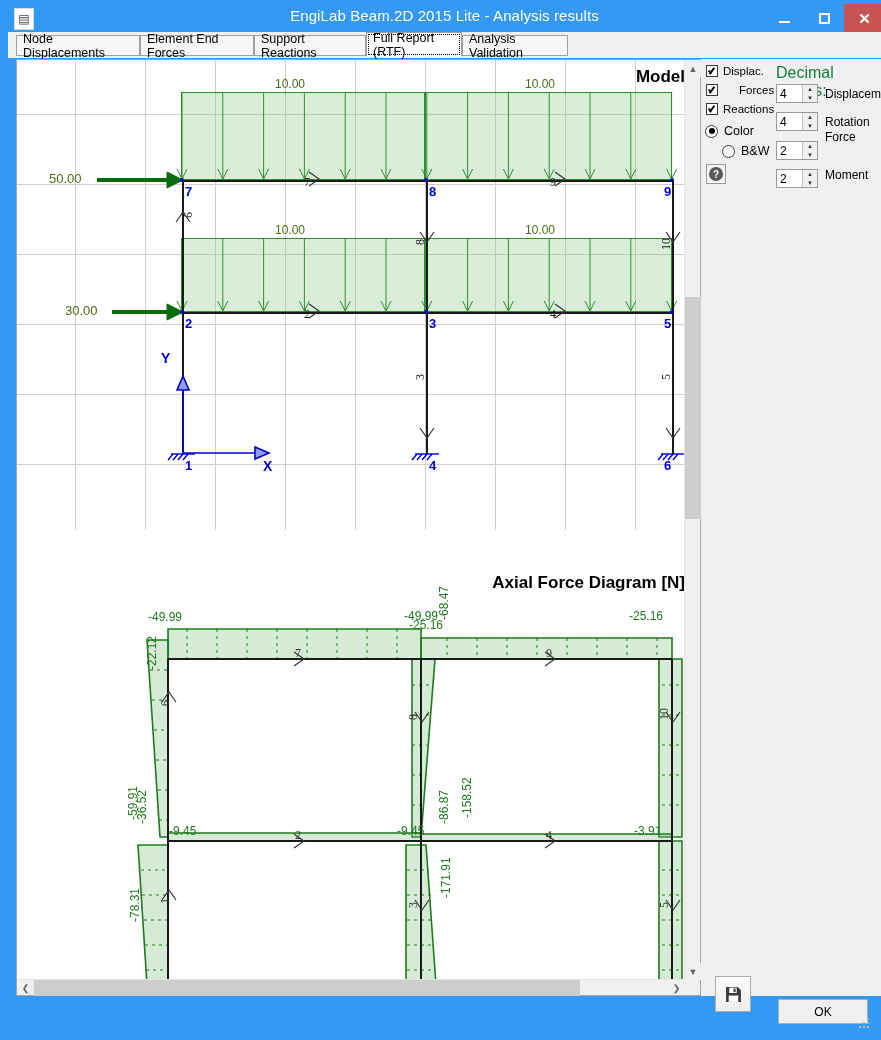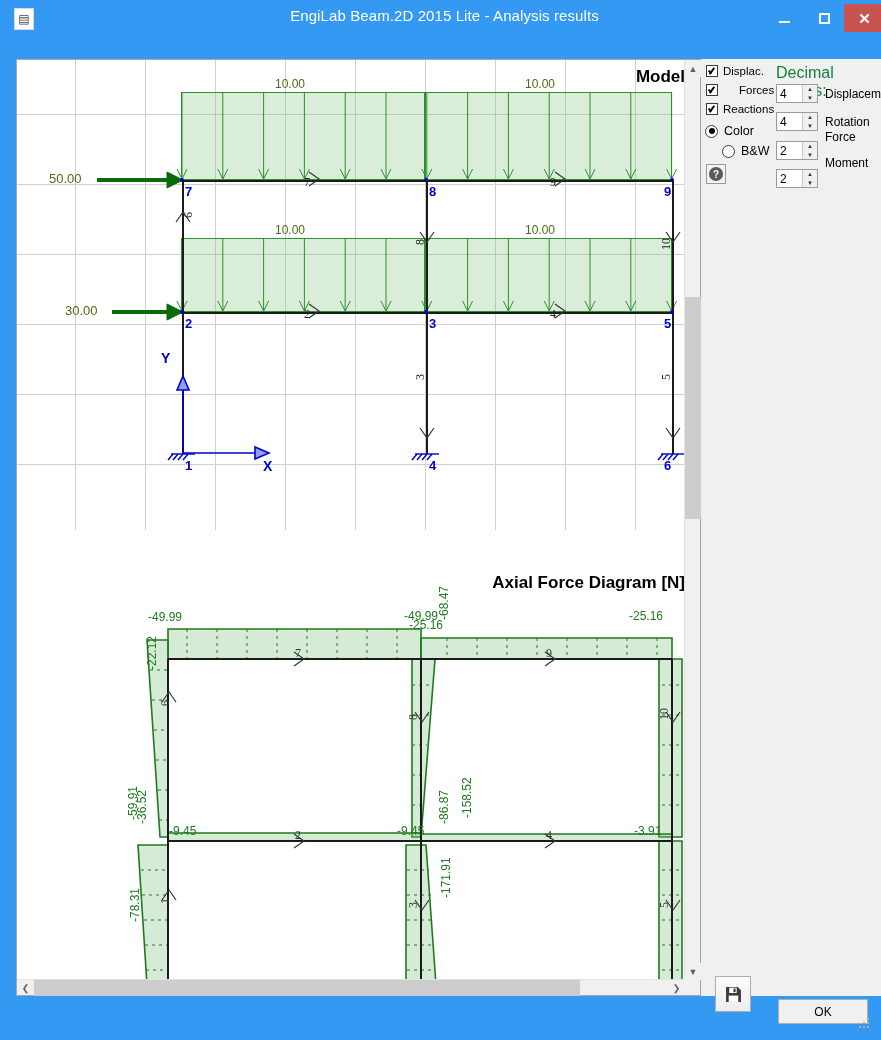--- a/index.html
+++ b/index.html
@@ -220,20 +220,27 @@
       <span class="glyph-min"></span>
     </div>
     <div class="cap-btn" id="btn-max">
       <span class="glyph-max"></span>
     </div>
     <div class="cap-btn" id="btn-close">
       <span class="glyph-close">✕</span>
     </div>
   </div>
 
+  <div id="tabstrip">
+    <div class="tab" id="tab0" style="left: 8px; width: 124px;">Node Displacements</div>
+    <div class="tab" id="tab1" style="left: 132px; width: 114px;">Element End Forces</div>
+    <div class="tab" id="tab2" style="left: 246px; width: 112px;">Support Reactions</div>
+    <div class="tab selected" id="tab3" style="left: 358px; width: 96px;">Full Report (RTF)</div>
+    <div class="tab" id="tab4" style="left: 454px; width: 106px;">Analysis Validation</div>
+  </div>
 
   <div id="content-wrap">
     <div id="report">
 
       <div id="model-canvas">
         <div class="diag-title" style="top:7px;">Model</div>
 
         <div class="load-band" style="left:164px;top:32px;width:244px;height:88px;"></div>
         <div class="load-band" style="left:408px;top:32px;width:247px;height:88px;"></div>
 
@@ -607,21 +614,21 @@
     </div>
     <div class="spin-label" style="left:124px;top:71px;">Force</div>
 
     <div class="spin" style="left:75px;top:110px;">
       <span class="val">2</span>
       <span class="btns">
           <span>▲</span>
           <span>▼</span>
         </span>
     </div>
-    <div class="spin-label" style="left:124px;top:97px;">Moment</div>
+    <div class="spin-label" style="left:124px;top:109px;">Moment</div>
   </div>
 
   <div id="help-btn">
     <span class="q">?</span>
   </div>
 
   <div id="save-btn">
     <svg width="17" height="17" viewBox="0 0 16 16">
       <path d="M1 1 h11 l3 3 v11 h-14 z" fill="#3a3a3a"></path>
       <rect x="4" y="1.6" width="7" height="5" fill="#ffffff"></rect>

